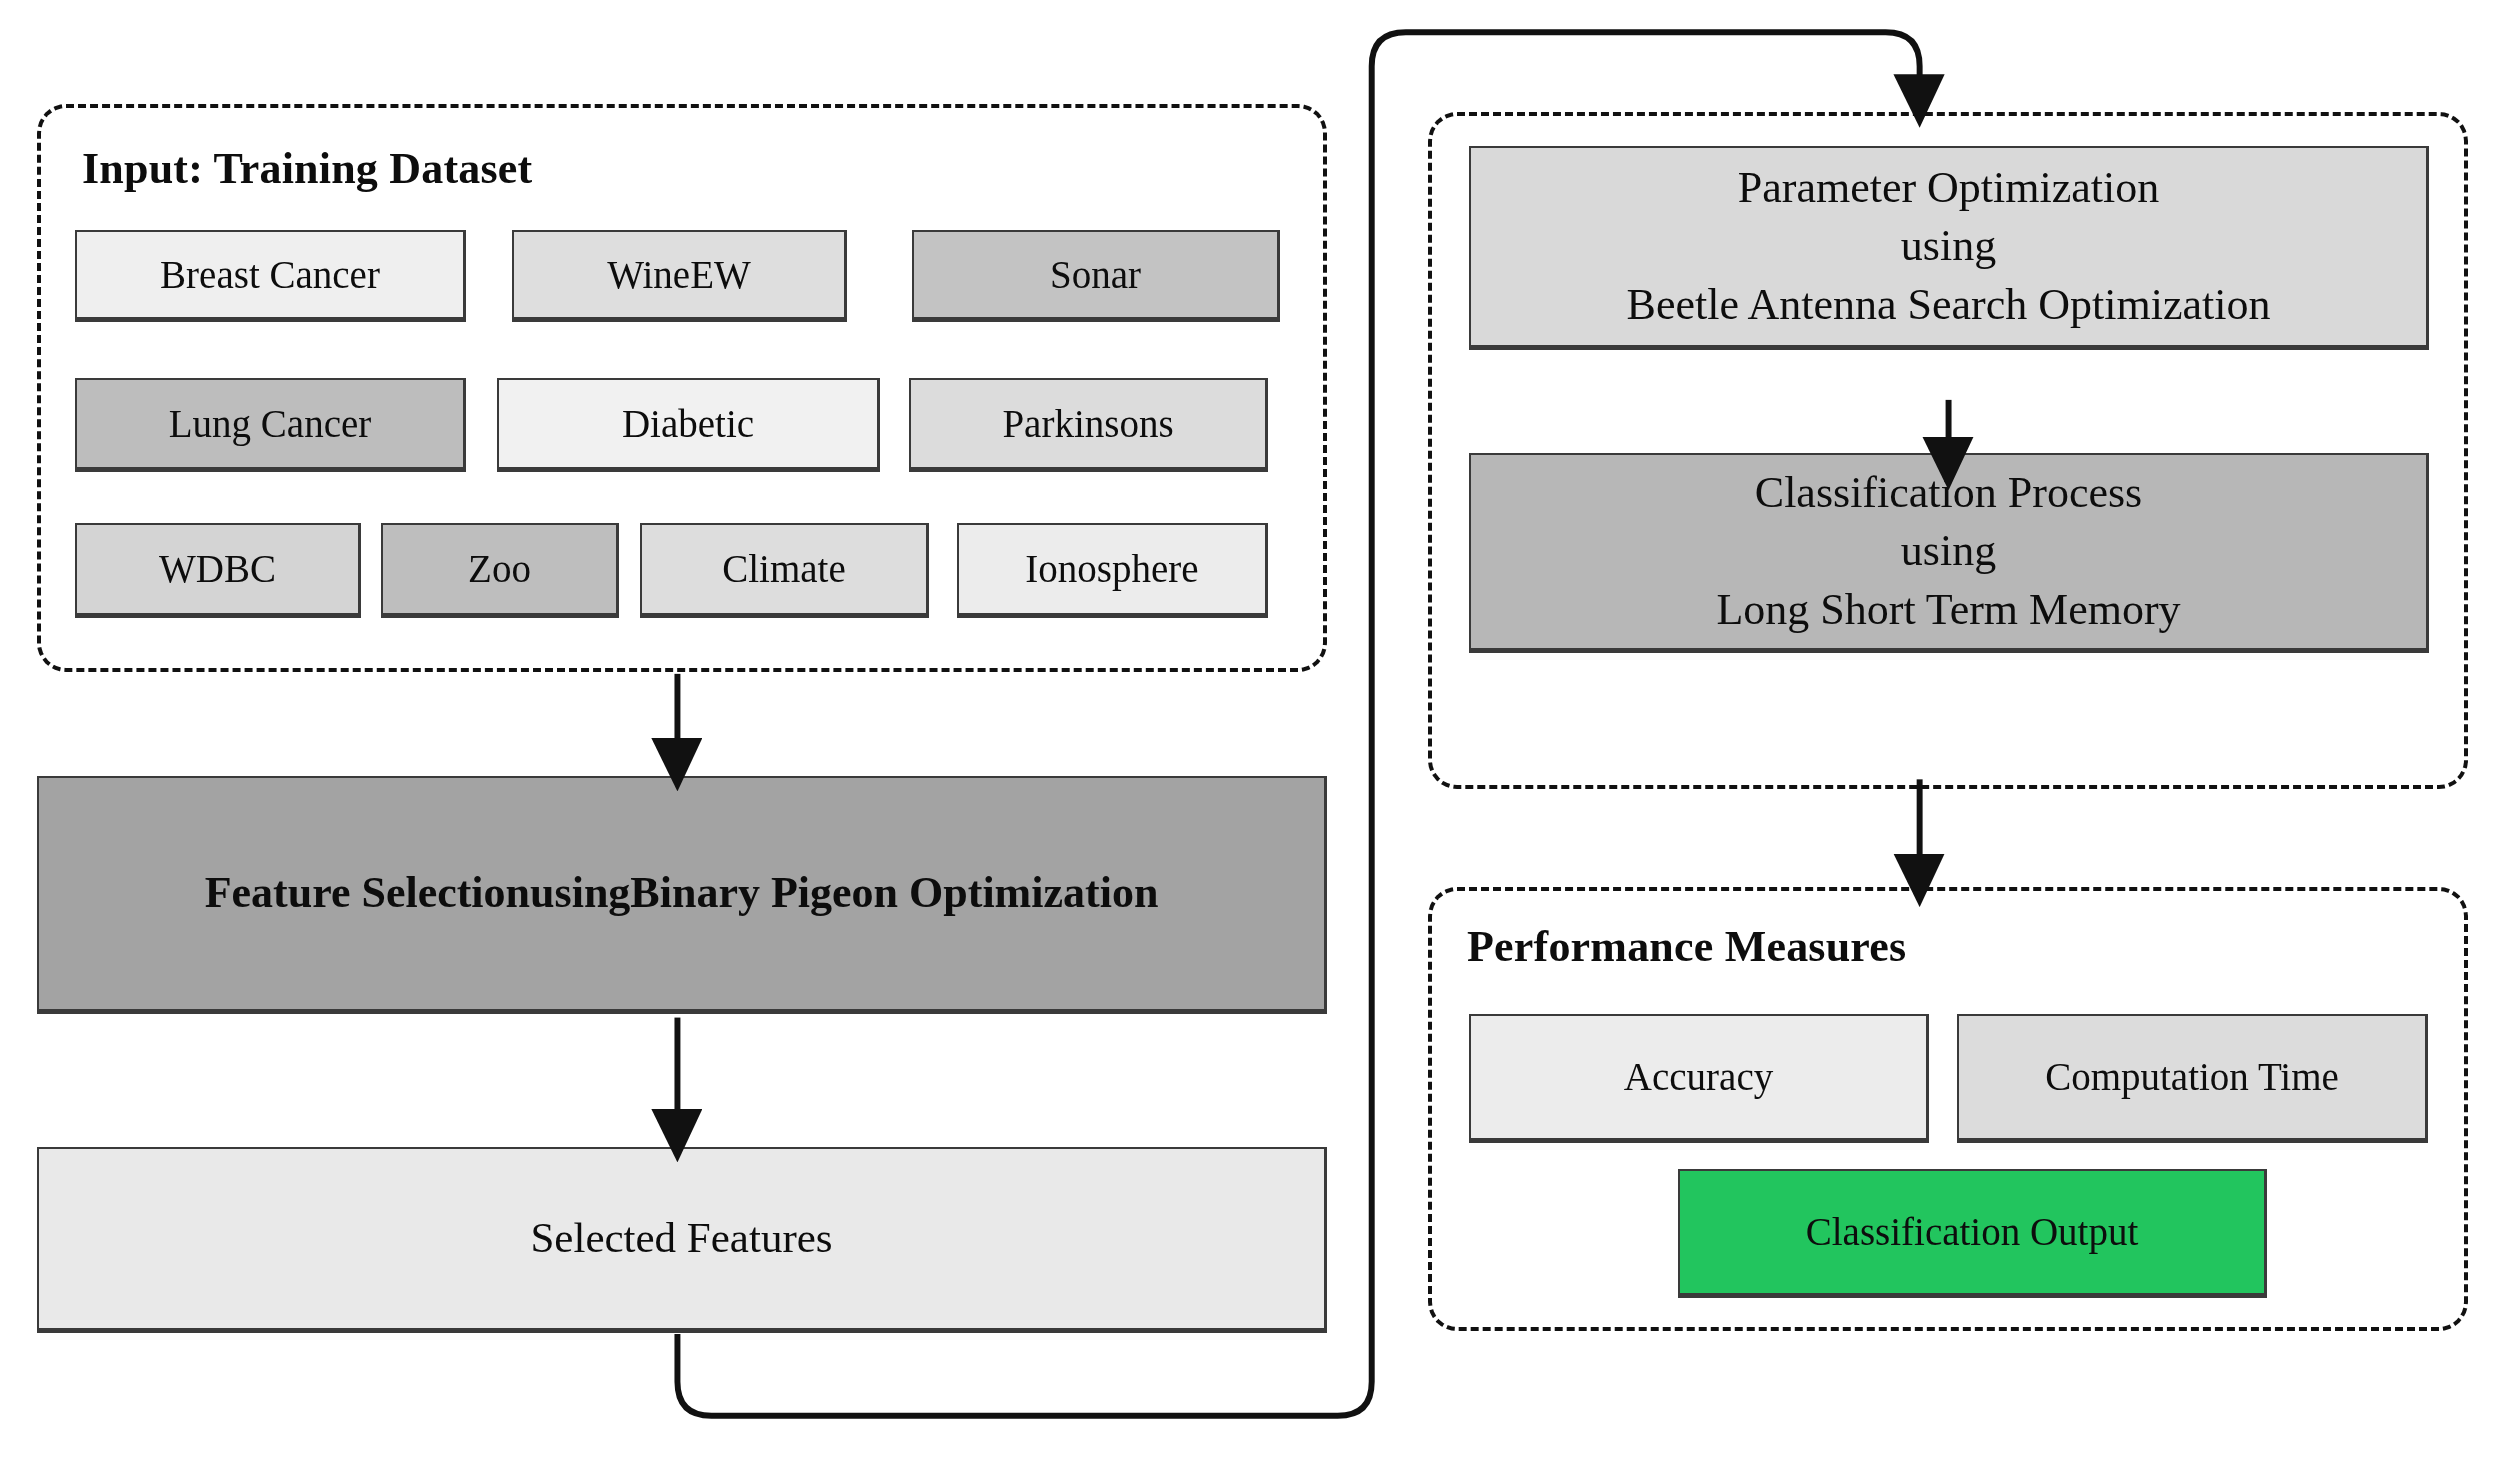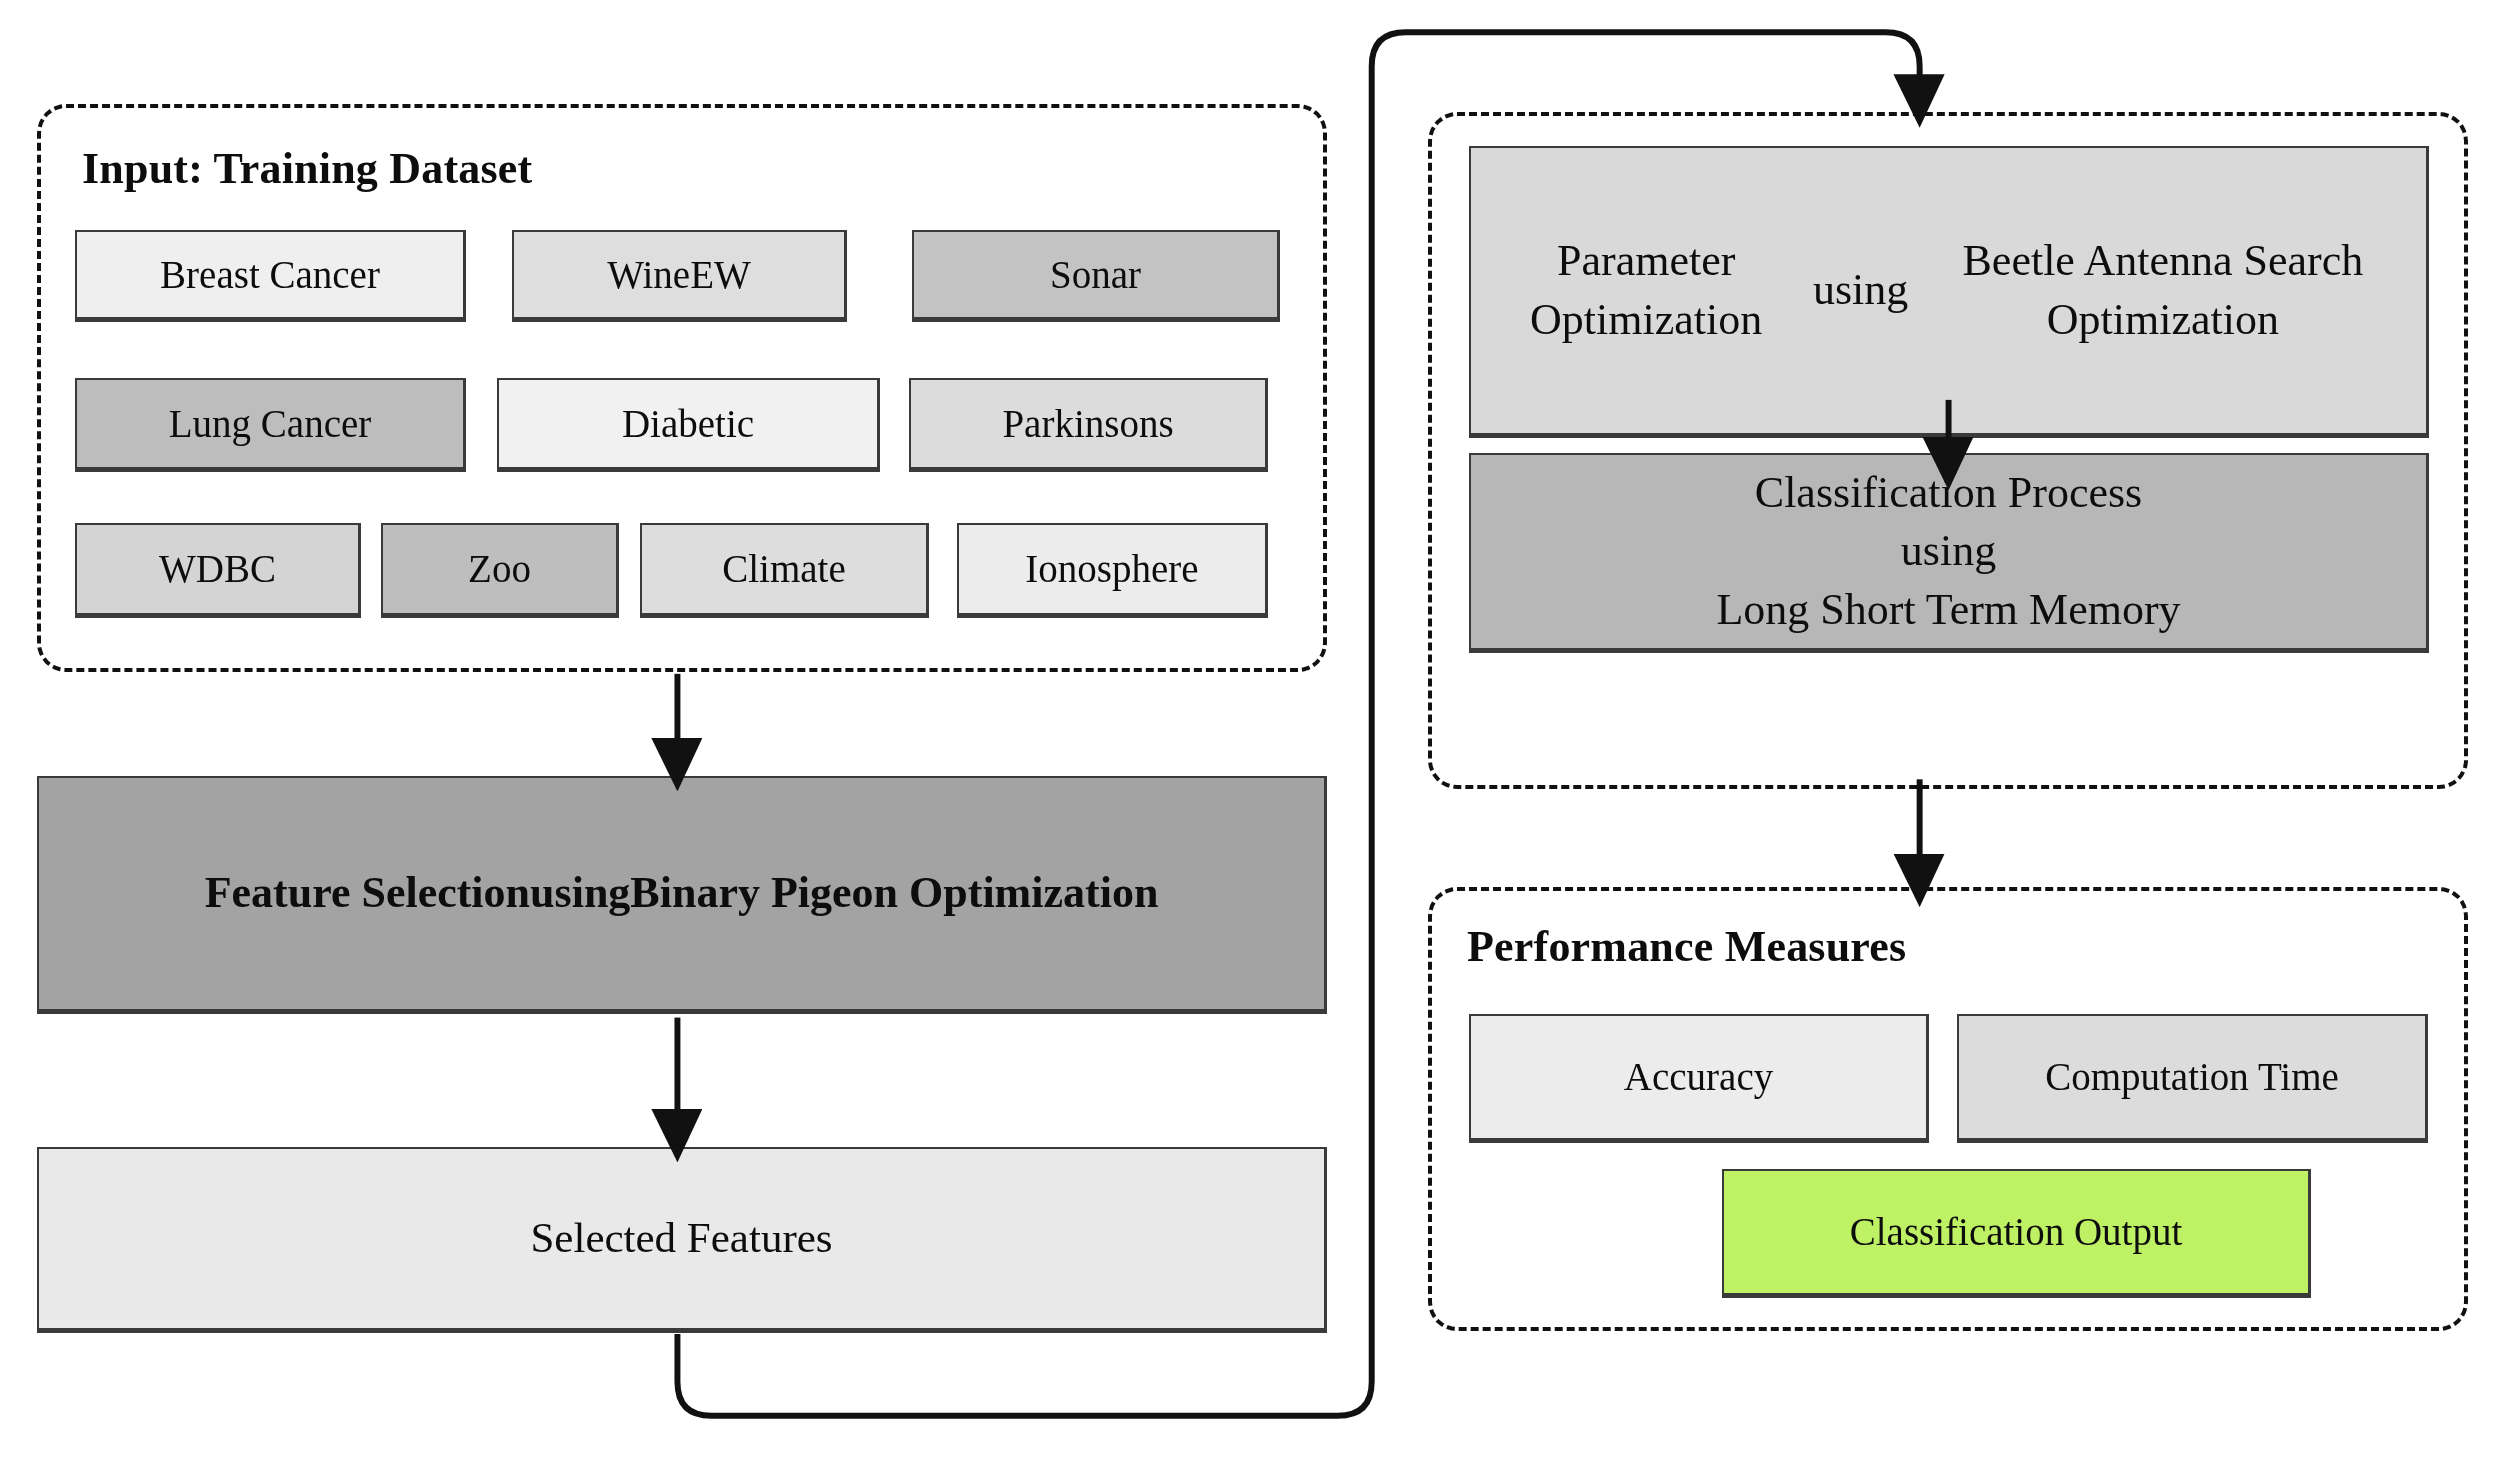--- a/index.html
+++ b/index.html
@@ -102,21 +102,21 @@
     <span>using</span>
     <span>Binary Pigeon Optimization</span>
   </div>
 
   <div class="node t-big" style="left: 37px; top: 1147px; width: 1290px; height: 186px; background: rgb(233, 233, 233);">
     <span>Selected Features</span>
   </div>
 
   <div class="dashgroup" style="left:1428px;top:112px;width:1040px;height:677px;"></div>
 
-  <div class="node t-proc" style="left: 1469px; top: 146px; width: 960px; height: 292px; flex-direction: row; background: rgb(217, 217, 217);">
+  <div class="node t-proc" style="left: 1469px; top: 146px; width: 960px; height: 204px; flex-direction: column; background: rgb(217, 217, 217);">
     <span>Parameter Optimization</span>
     <span>using</span>
     <span>Beetle Antenna Search Optimization</span>
   </div>
 
   <div class="node t-proc" style="left: 1469px; top: 453px; width: 960px; height: 200px; flex-direction: column; background: rgb(183, 183, 183);">
     <span>Classification Process</span>
     <span>using</span>
     <span>Long Short Term Memory</span>
   </div>
@@ -124,21 +124,21 @@
   <div class="dashgroup" style="left:1428px;top:887px;width:1040px;height:444px;"></div>
 
   <div class="caption" style="left:1467px;top:921px;">Performance Measures</div>
 
   <div class="node t-perf" style="left: 1469px; top: 1014px; width: 460px; height: 129px; background: rgb(236, 236, 236);">
     <span>Accuracy</span>
   </div>
   <div class="node t-perf" style="left: 1957px; top: 1014px; width: 471px; height: 129px; background: rgb(220, 220, 220); text-align: right;">
     <span>Computation Time</span>
   </div>
-  <div class="node t-perf" style="left: 1678px; top: 1169px; width: 589px; height: 129px; background: #bef264; margin-left: 44px;">
+  <div class="node t-perf" style="left: 1678px; top: 1169px; width: 589px; height: 129px; background: #22c55e;">
     <span>Classification Output</span>
   </div>
 
   <svg id="wires" viewBox="0 0 2952 1716">
     <defs>
       <marker id="ah" markerWidth="9" markerHeight="9" refX="4.4" refY="4.2" orient="auto" markerUnits="strokeWidth">
         <path d="M0,0 L9,4.2 L0,8.6 z" fill="#111111"></path>
       </marker>
     </defs>
 

